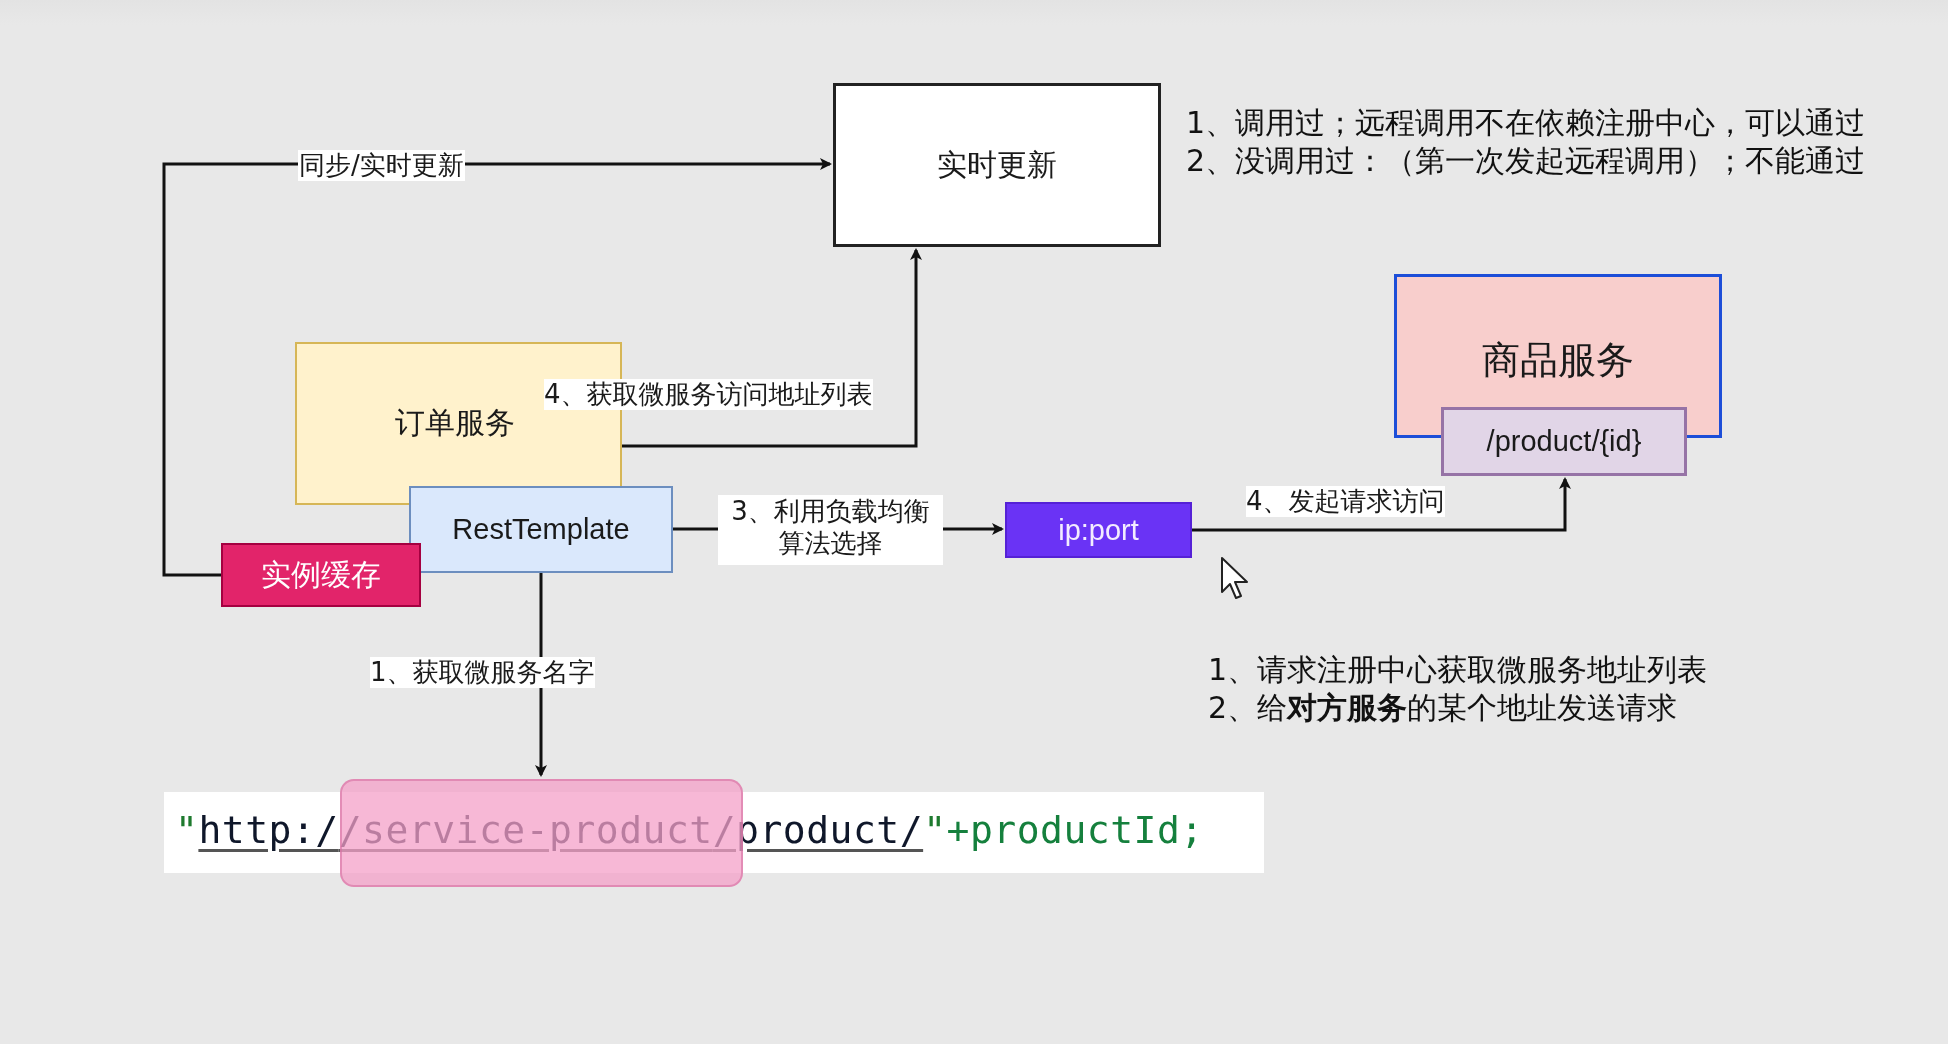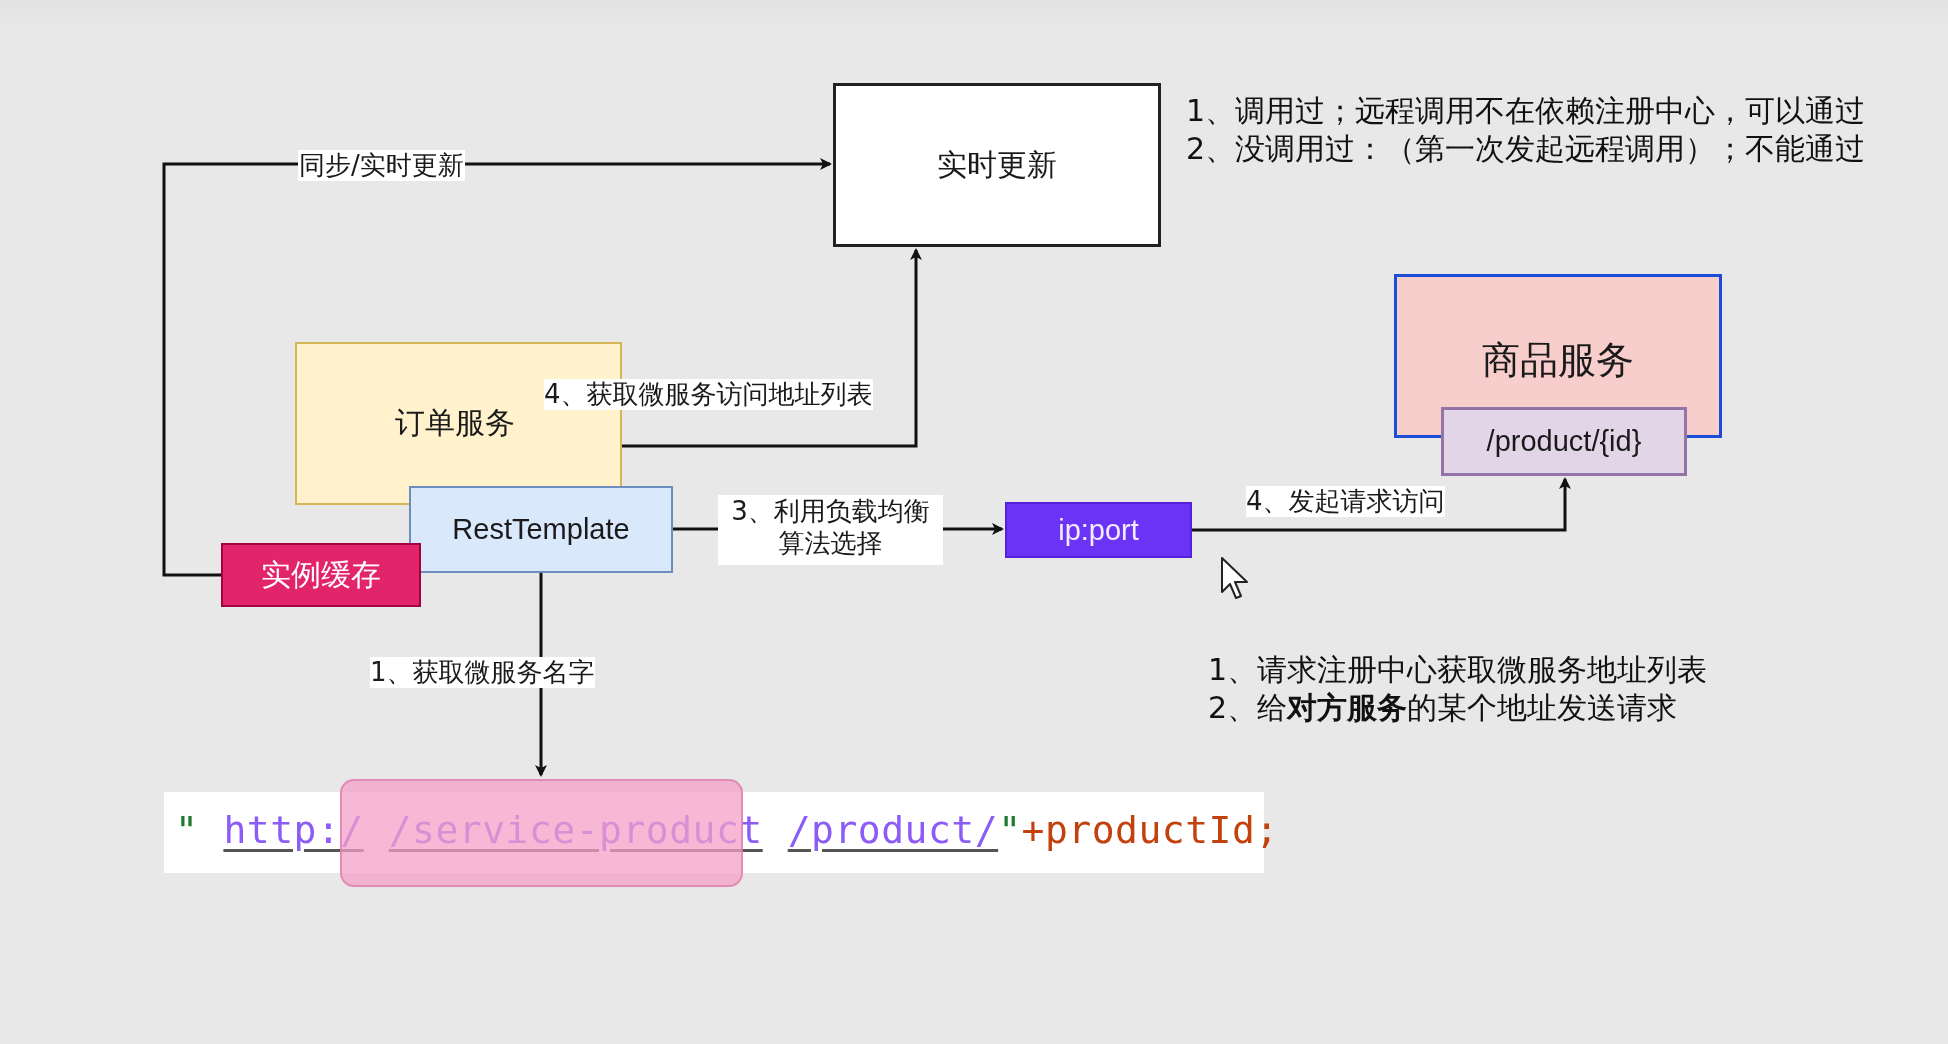--- a/index.html
+++ b/index.html
@@ -17,22 +17,22 @@
     .cache { left: 221px; top: 543px; width: 200px; height: 64px; background: #e2246a; border: 2px solid #a50040; color: #fff; font-size: 30px; }
     .ipport { left: 1005px; top: 502px; width: 187px; height: 56px; background: #6a33f5; border: 2px solid #5521d6; color: #f3ecff; font-size: 29px; font-family: "Liberation Sans", sans-serif; }
     .product { left: 1394px; top: 274px; width: 328px; height: 164px; background: #f8cecc; border: 3px solid #1d4ed8; font-size: 38px; align-items: flex-start; padding-top: 58px; }
     .endpoint { left: 1441px; top: 407px; width: 246px; height: 69px; background: #e1d5e7; border: 3px solid #9673a6; font-size: 29px; font-family: "Liberation Sans", sans-serif; }
     .lbl { position: absolute; background: #fff; font-size: 26px; line-height: 1.2; white-space: nowrap; }
     .note { position: absolute; font-size: 30px; line-height: 38px; white-space: nowrap; color: #111; }
     .code-strip { position: absolute; left: 164px; top: 792px; width: 1100px; height: 81px; background: #fff; }
     .hl { position: absolute; left: 340px; top: 779px; width: 403px; height: 108px; background: rgba(244, 160, 200, 0.75); border: 2px solid rgba(214, 110, 160, 0.6); border-radius: 14px; box-sizing: border-box; }
     .code { position: absolute; left: 175px; top: 808px; font-family: "DejaVu Sans Mono", "Liberation Mono", monospace; font-size: 38px; white-space: nowrap; letter-spacing: 0.5px; }
     .code .q { color: #1e7a2e; }
-    .code .url { color: #8b5cf6; text-decoration: underline; text-decoration-color: #555; text-underline-offset: 6px; margin-left: 25px; }
-    .code .rest-code { color: #c2410c; }
+    .code .url { color: #0f172a; text-decoration: underline; text-decoration-color: #555; text-underline-offset: 6px; }
+    .code .rest-code { color: #15803d; }
     .cursor { position: absolute; left: 1220px; top: 556px; }
   </style>
 </head>
 <body>
 
 <svg class="wires" viewBox="0 0 1948 1044">
   <defs>
     <marker id="ah" markerWidth="12" markerHeight="12" refX="10" refY="6" orient="auto" markerUnits="userSpaceOnUse">
       <path d="M0,0 L12,6 L0,12 L3,6 Z" fill="#111"></path>
     </marker>
@@ -73,21 +73,21 @@
 
 <div class="lbl" style="left:298px; top:150px; padding:0 1px;">同步/实时更新</div>
 <div class="lbl" style="left:544px; top:379px;">4、获取微服务访问地址列表</div>
 <div class="lbl" style="left:718px; top:495px; width:225px; height:70px; text-align:center; line-height:32px;">
   <div>3、利用负载均衡</div>
   <div>算法选择</div>
 </div>
 <div class="lbl" style="left:1246px; top:486px;">4、发起请求访问</div>
 <div class="lbl" style="left:370px; top:657px;">1、获取微服务名字</div>
 
-<div class="note" style="left:1186px; top:92px;">
+<div class="note" style="left:1186px; top:104px;">
   <div>1、调用过；远程调用不在依赖注册中心，可以通过</div>
   <div>2、没调用过：（第一次发起远程调用）；不能通过</div>
 </div>
 
 <div class="note" style="left:1165px; top:651px;margin-left:43px;">
   <div>1、请求注册中心获取微服务地址列表</div>
   <div><span>2、给</span><b>对方服务</b><span>的某个地址发送请求</span></div>
 </div>
 
 <div class="code-strip"></div>

